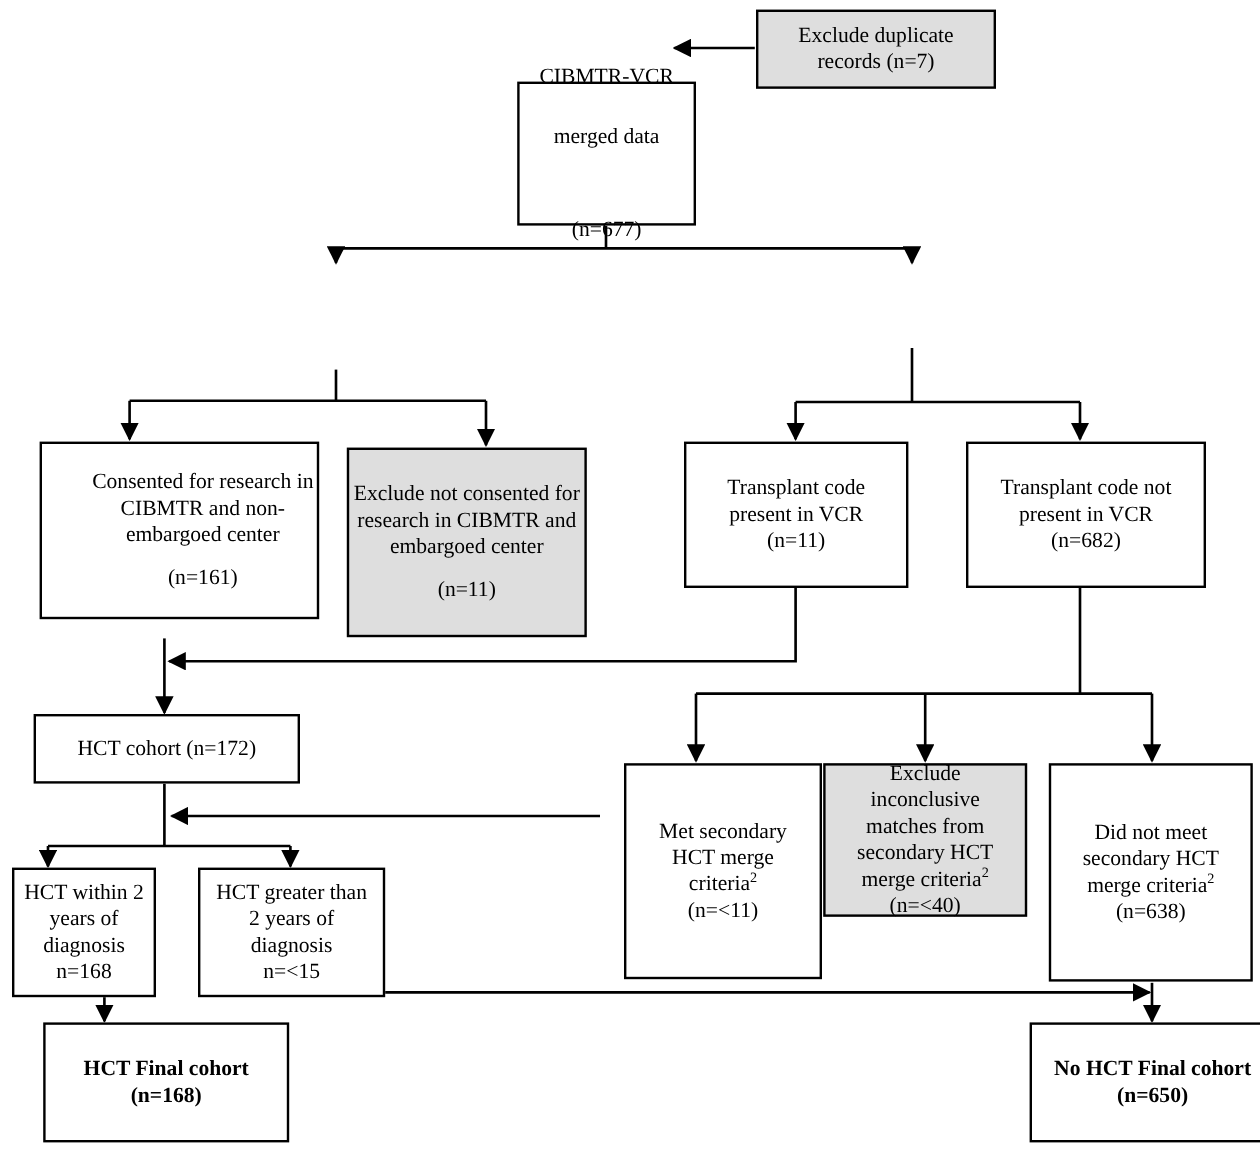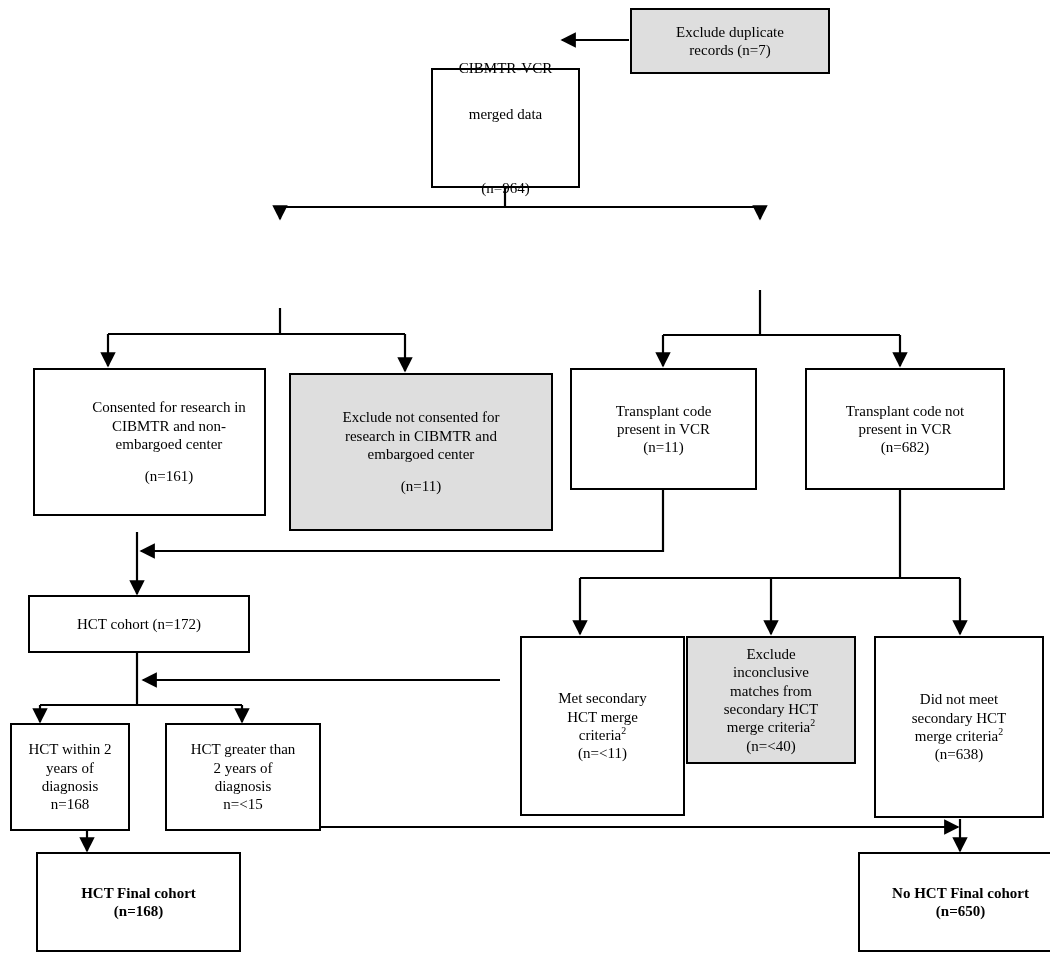--- a/index.html
+++ b/index.html
@@ -29,21 +29,21 @@
   .node {
     position: absolute;
     box-sizing: border-box;
     border: 2px solid #000000;
     background: #ffffff;
     display: flex;
     flex-direction: column;
     justify-content: center;
     text-align: center;
     line-height: 1.22;
-    font-size: 15px;
+    font-size: 18px;
     z-index: 2;
   }
   .node.shaded {
     background: #dedede;
   }
   .node.bold {
     font-weight: bold;
   }
   .node .line {
     display: block;
@@ -116,33 +116,33 @@
 
   <div class="node shaded" style="left:630px; top:8px; width:200px; height:66px;">
     <span class="line">Exclude duplicate</span>
     <span class="line">records (n=7)</span>
   </div>
 
   <div class="node" style="left:431px; top:68px; width:149px; height:120px;gap:28px;">
     <span class="line">CIBMTR-VCR</span>
     <span class="line">merged data</span>
     <span class="gap"></span>
-    <span class="line">(n=964)</span>
+    <span class="line">(n=677)</span>
   </div>
 
 
   <div class="node" style="left:33px; top:368px; width:233px; height:148px;padding-left:39px;">
     <span class="line">Consented for research in</span>
     <span class="line">CIBMTR and non-</span>
     <span class="line">embargoed center</span>
     <span class="gap"></span>
     <span class="line">(n=161)</span>
   </div>
 
-  <div class="node shaded" style="left:289px; top:373px; width:264px; height:158px;">
+  <div class="node shaded" style="left:289px; top:373px; width:200px; height:158px;">
     <span class="line">Exclude not consented for</span>
     <span class="line">research in CIBMTR and</span>
     <span class="line">embargoed center</span>
     <span class="gap"></span>
     <span class="line">(n=11)</span>
   </div>
 
   <div class="node" style="left:570px; top:368px; width:187px; height:122px;">
     <span class="line">Transplant code</span>
     <span class="line">present in VCR</span>

